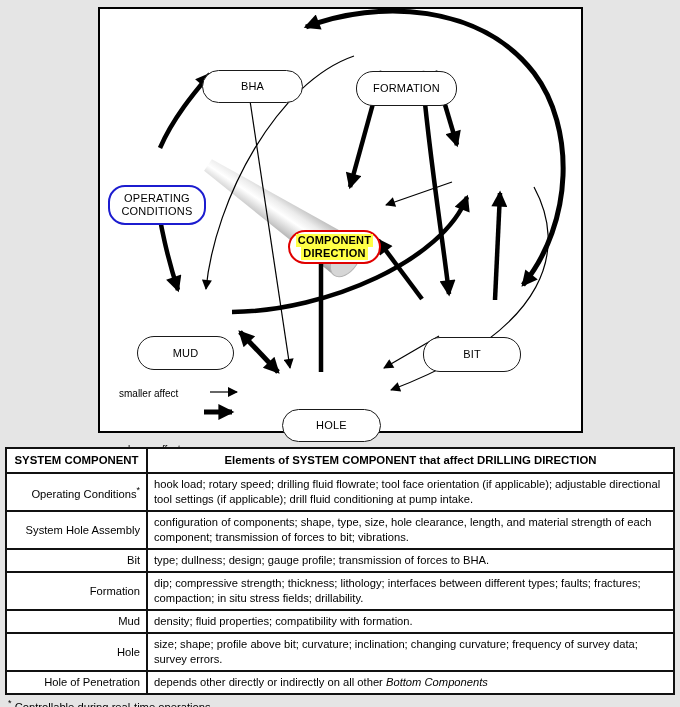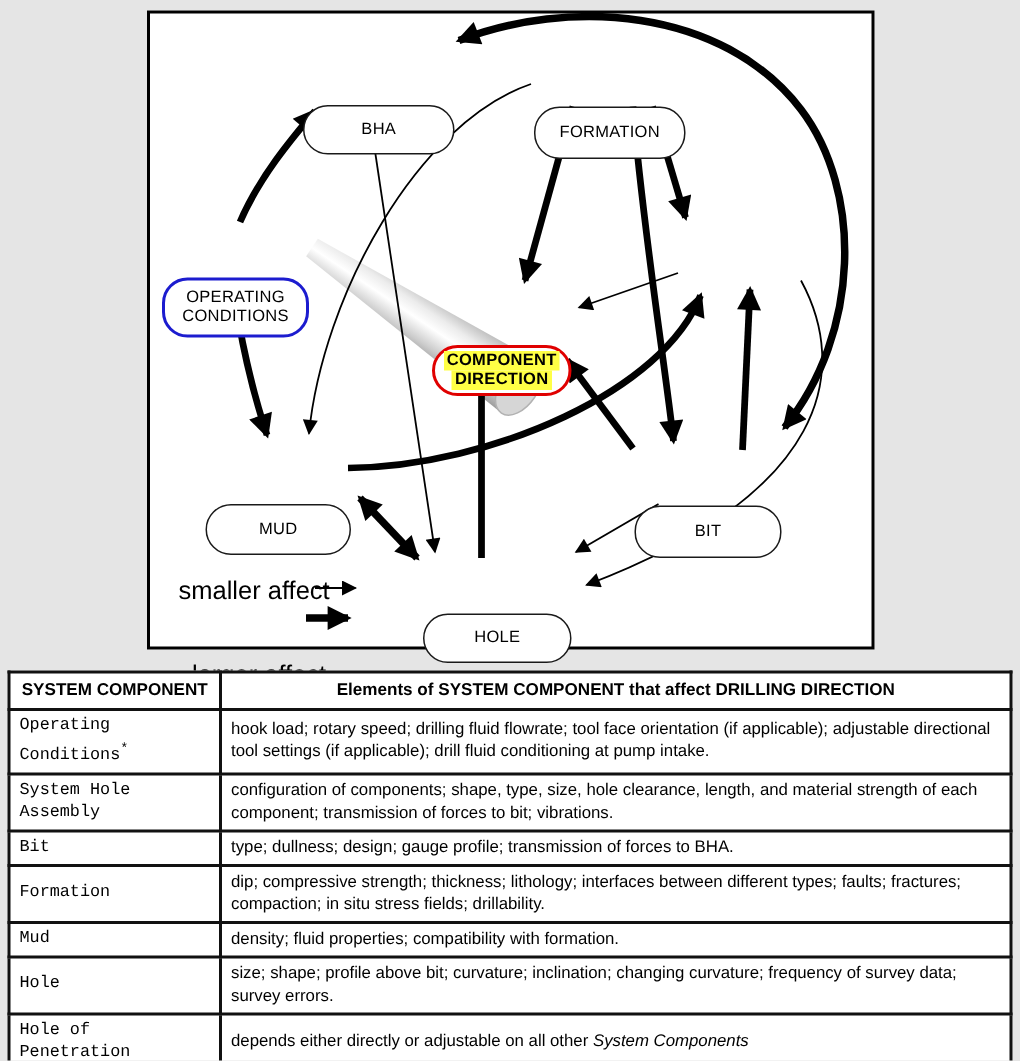--- a/index.html
+++ b/index.html
@@ -20,33 +20,33 @@
     position:absolute;display:flex;flex-direction:column;align-items:center;justify-content:center;
     background:#fff;border:1.5px solid #1a1a1a;border-radius:17px;
     font-size:11px;line-height:13px;text-align:center;letter-spacing:.2px;
     box-sizing:border-box;
     margin-top:34px;
   }
   .node span{display:inline-block;padding:0 2px;}
   .node.blue{border:2px solid #1c1ccf;}
   .node.red{border:2px solid #e00000;font-weight:bold;}
   .hl{background:#ffff45;}
-  .legend-label{position:absolute;font-size:17px;line-height:12px;}
+  .legend-label{position:absolute;font-size:10px;line-height:12px;}
   
   .tbl-wrap{position:absolute;left:5px;top:447px;width:670px;}
   table.sys{
     border-collapse:collapse;table-layout:fixed;width:670px;
     font-size:11.2px;line-height:15px;background:#fff;
   }
   table.sys td,table.sys th{
     border:2px solid #111;vertical-align:middle;box-sizing:border-box;
     padding:3px 6px;
   }
   table.sys th{font-size:11.4px;padding:4px 4px;text-align:center;}
-  td.comp{text-align:left;width:141px;font-family:Liberation Mono, monospace;}
+  td.comp{text-align:right;width:141px;}
   td.elems{padding-left:9px;}
   .foot{margin:3px 0 0 3px;font-size:11.2px;}
   sup{font-size:9px;}
   .it{font-style:italic;}
 </style>
 </head>
 <body>
 
 <div class="diagram-layer">
   <div class="frame"></div>
@@ -156,21 +156,21 @@
     <tr>
       <td class="comp">Mud</td>
       <td class="elems">density; fluid properties; compatibility with formation.</td>
     </tr>
     <tr>
       <td class="comp">Hole</td>
       <td class="elems">size; shape; profile above bit; curvature; inclination; changing curvature; frequency of survey data; survey errors.</td>
     </tr>
     <tr>
       <td class="comp">Hole of Penetration</td>
-      <td class="elems"><span>depends either directly or adjustable on all other </span><span class="it">System Components</span></td>
+      <td class="elems"><span>depends other directly or indirectly on all other </span><span class="it">Bottom Components</span></td>
     </tr>
   </tbody>
     </table>
   <div class="foot">
     <sup>*</sup>
     <span>Controllable during real-time operations.</span>
   </div>
 </div>
 
 </body></html>

